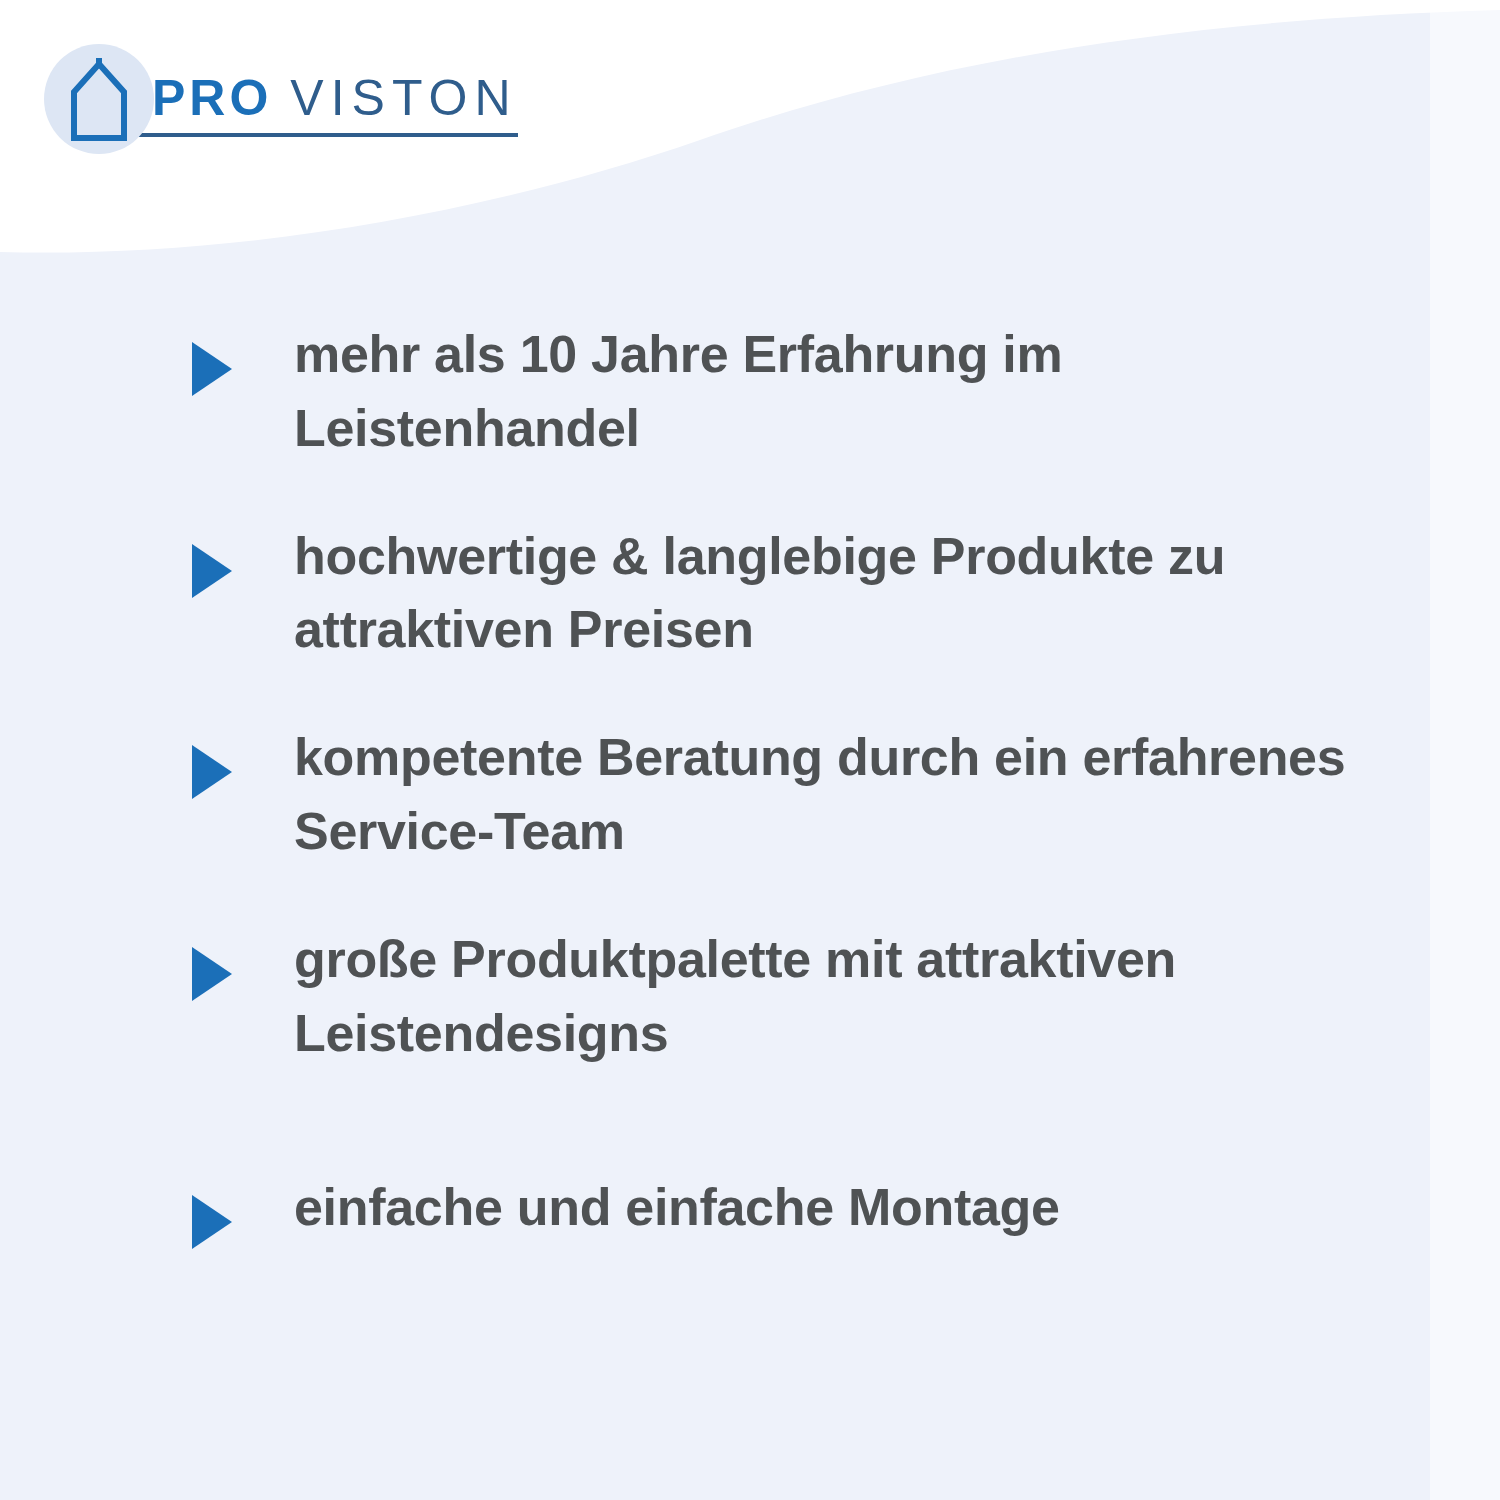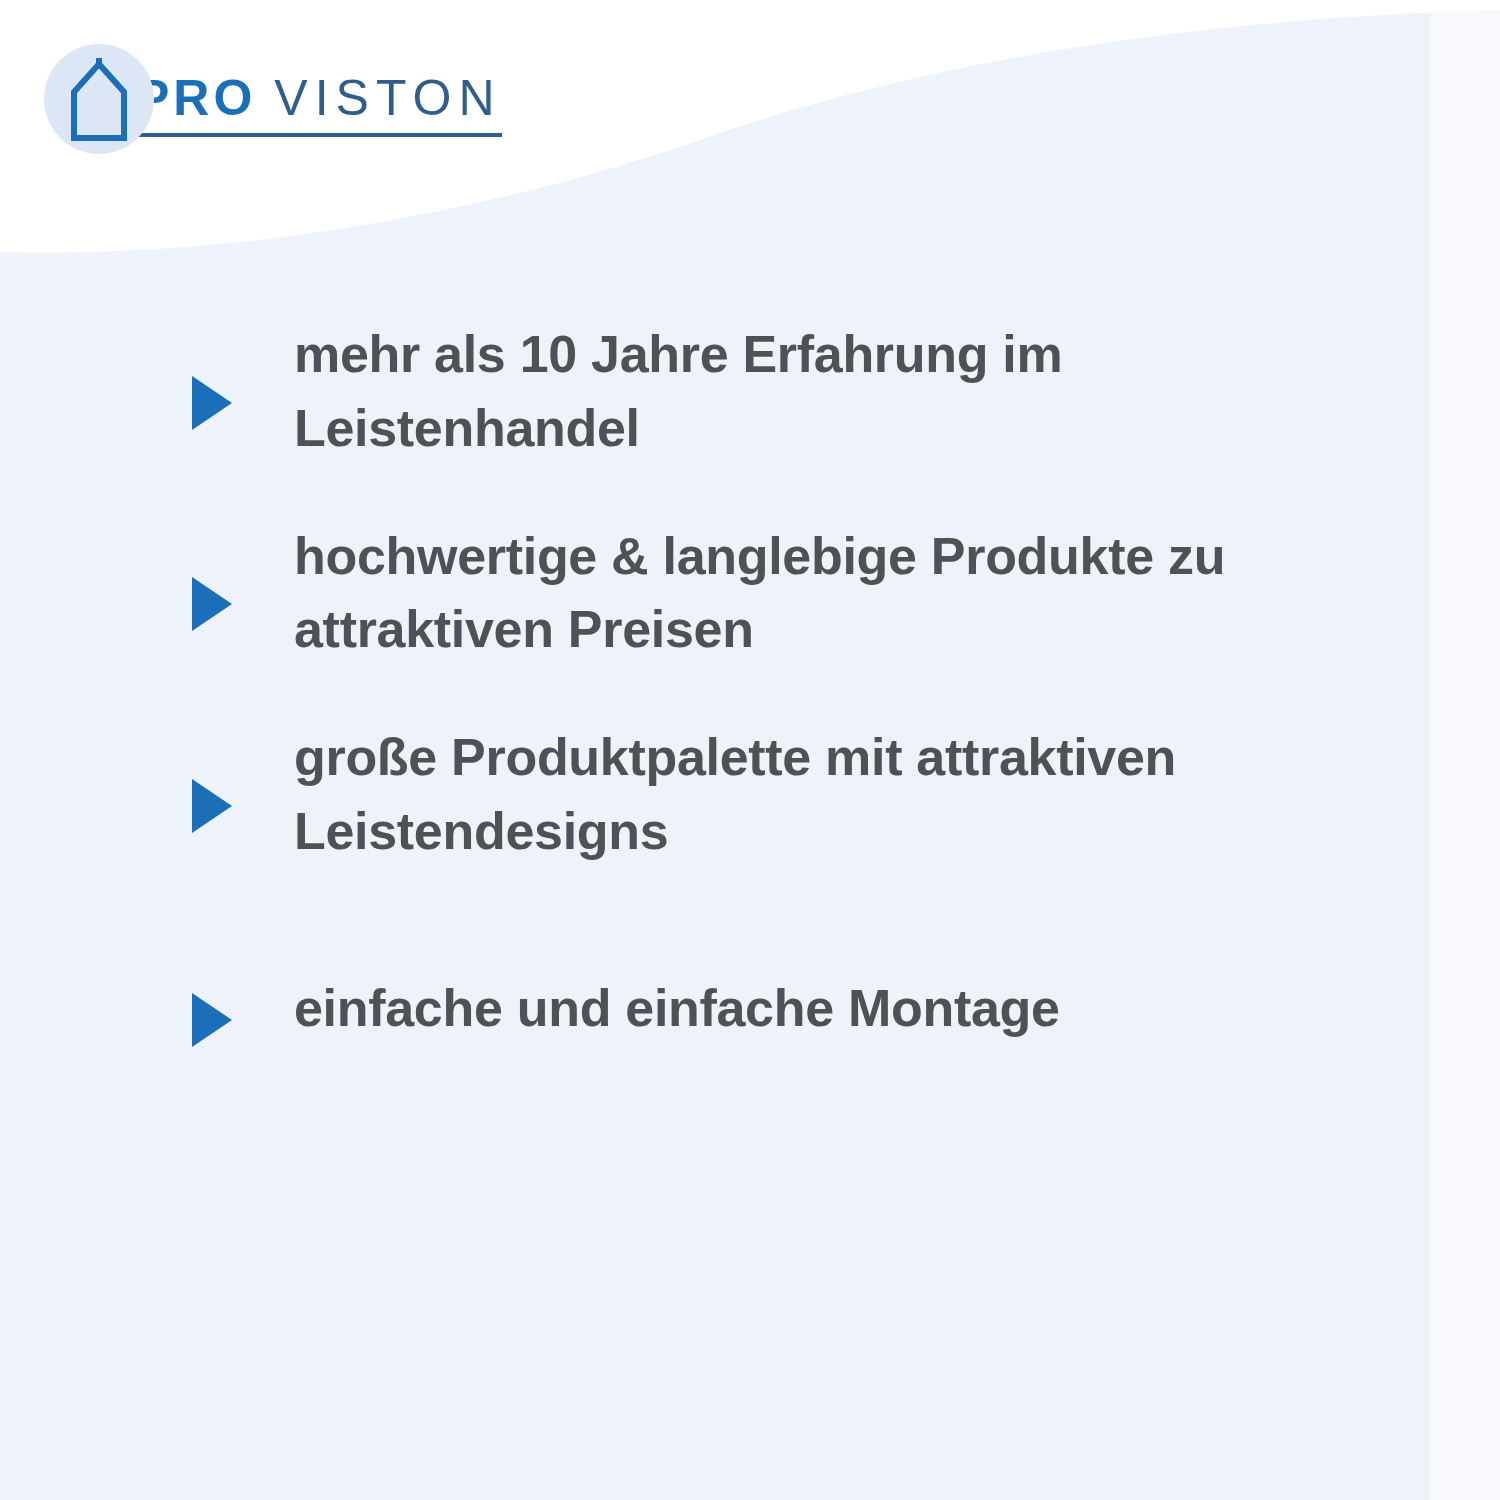--- a/index.html
+++ b/index.html
@@ -79,20 +79,21 @@
   .wordmark-row {
     display: flex;
     align-items: baseline;
     letter-spacing: 3px;
   }
   .wm-pro {
     font-size: 50px;
     font-weight: bold;
     color: #1b6fb8;
     letter-spacing: 4px;
+    margin-left: 16px;
   }
   .wm-viston {
     font-size: 50px;
     font-weight: 400;
     color: #2f5d8c;
     letter-spacing: 7px;
     margin-left: 18px;
   }
   .wordmark-rule {
     height: 4px;
@@ -104,21 +105,21 @@
   
   .bullet-list {
     position: absolute;
     top: 318px;
     left: 190px;
     width: 1230px;
     z-index: 4;
   }
   .bullet-item {
     display: flex;
-    align-items: center;
+    align-items: flex-start;
     margin-bottom: 54px;
   }
   .bullet-item.spaced { margin-bottom: 100px; }
   .bullet-arrow {
     flex: 0 0 auto;
     width: 44px;
     margin-top: 22px;
     margin-right: 60px;
   }
   .bullet-arrow svg { display: block; }
@@ -172,20 +173,28 @@
 
   <div class="bullet-item">
     <span class="bullet-arrow">
       <svg width="44" height="58" viewBox="0 0 44 58" xmlns="http://www.w3.org/2000/svg">
         <path d="M2,2 L42,29 L2,56 Z" fill="#1b6fb8"></path>
       </svg>
     </span>
     <span class="bullet-text">hochwertige &amp; langlebige Produkte zu attraktiven Preisen</span>
   </div>
 
+  <div class="bullet-item">
+    <span class="bullet-arrow">
+      <svg width="44" height="58" viewBox="0 0 44 58" xmlns="http://www.w3.org/2000/svg">
+        <path d="M2,2 L42,29 L2,56 Z" fill="#1b6fb8"></path>
+      </svg>
+    </span>
+    <span class="bullet-text">kompetente Beratung durch ein erfahrenes Service-Team</span>
+  </div>
 
   <div class="bullet-item spaced">
     <span class="bullet-arrow">
       <svg width="44" height="58" viewBox="0 0 44 58" xmlns="http://www.w3.org/2000/svg">
         <path d="M2,2 L42,29 L2,56 Z" fill="#1b6fb8"></path>
       </svg>
     </span>
     <span class="bullet-text">große Produktpalette mit attraktiven Leistendesigns</span>
   </div>
 

